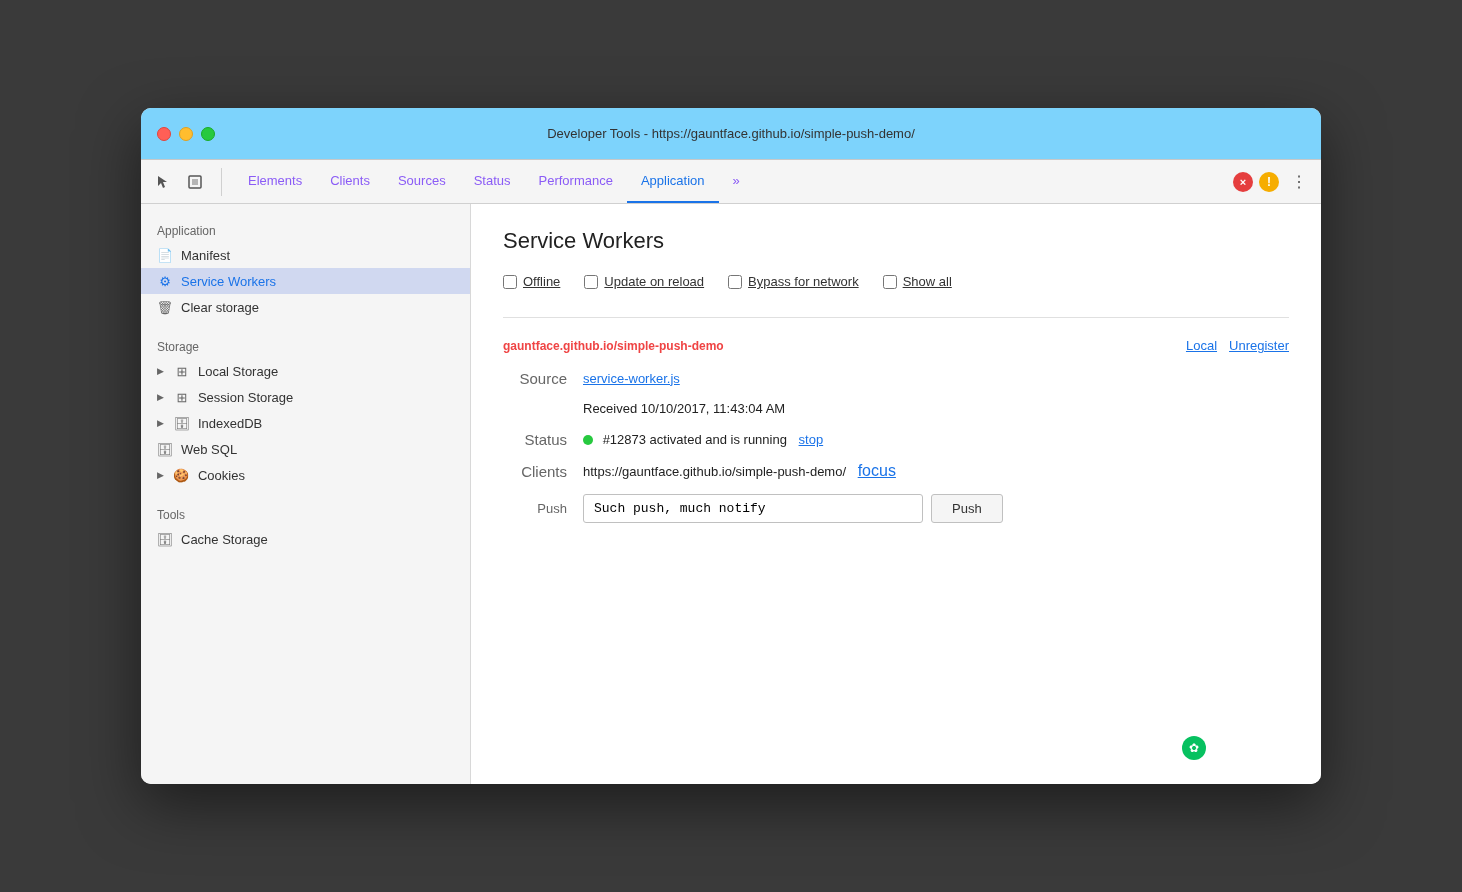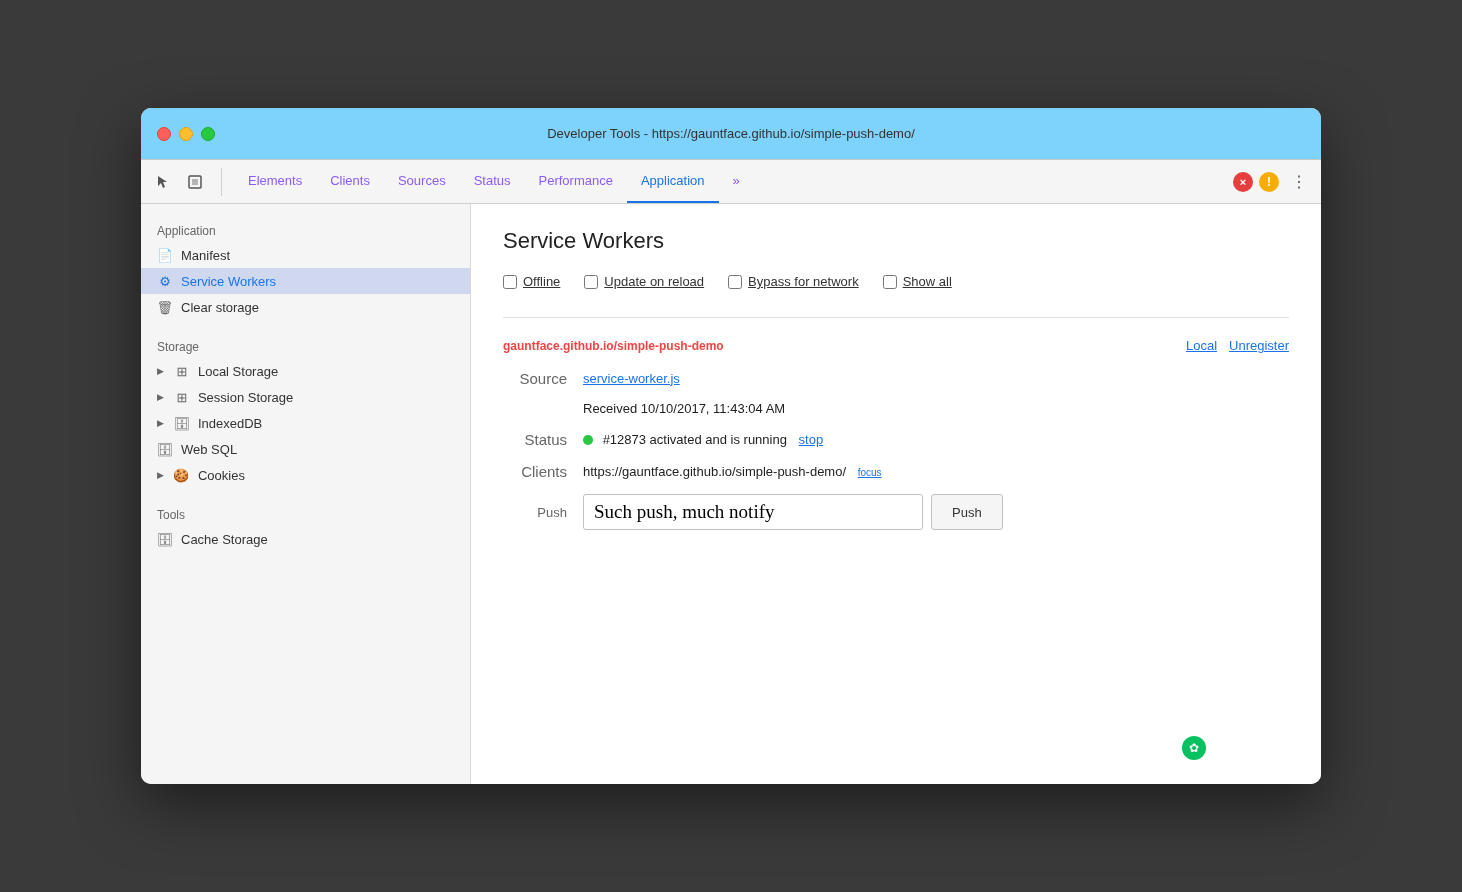--- a/index.html
+++ b/index.html
@@ -293,21 +293,21 @@
       text-decoration: underline;
       cursor: pointer;
       margin-left: 8px;
       font-size: 13px;
     }
     .focus-link {
       color: #1a73e8;
       text-decoration: underline;
       cursor: pointer;
       margin-left: 8px;
-      font-size: 10px;
+      font-size: 16px;
     }
     
     .push-row {
       display: grid;
       grid-template-columns: 80px 1fr;
       gap: 0;
       align-items: center;
       margin-bottom: 7px;
     }
     .push-label {
@@ -319,22 +319,22 @@
     .push-input-row {
       display: flex;
       gap: 8px;
     }
     .push-input {
       flex: 1;
       max-width: 340px;
       border: 1px solid #c0c0c0;
       border-radius: 3px;
       padding: 6px 10px;
-      font-size: 19px;
-      font-family: Liberation Serif, serif;
+      font-size: 13px;
+      font-family: Liberation Mono, monospace;
       outline: none;
     }
     .push-button {
       padding: 5px 20px;
       background: #f5f5f5;
       border: 1px solid #c0c0c0;
       border-radius: 3px;
       font-size: 13px;
       cursor: pointer;
       color: #333;

